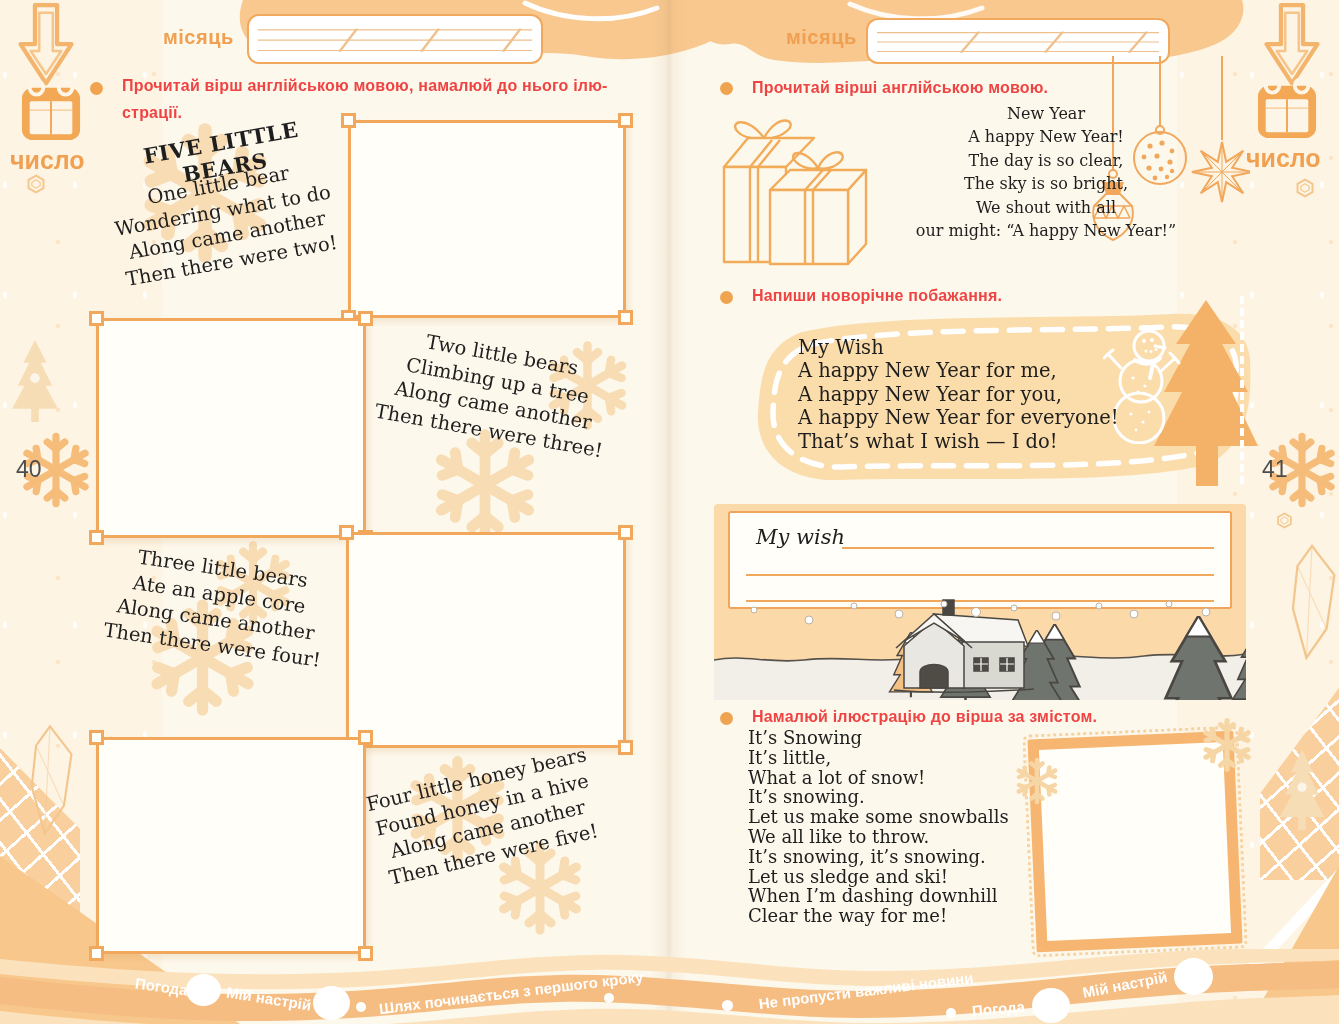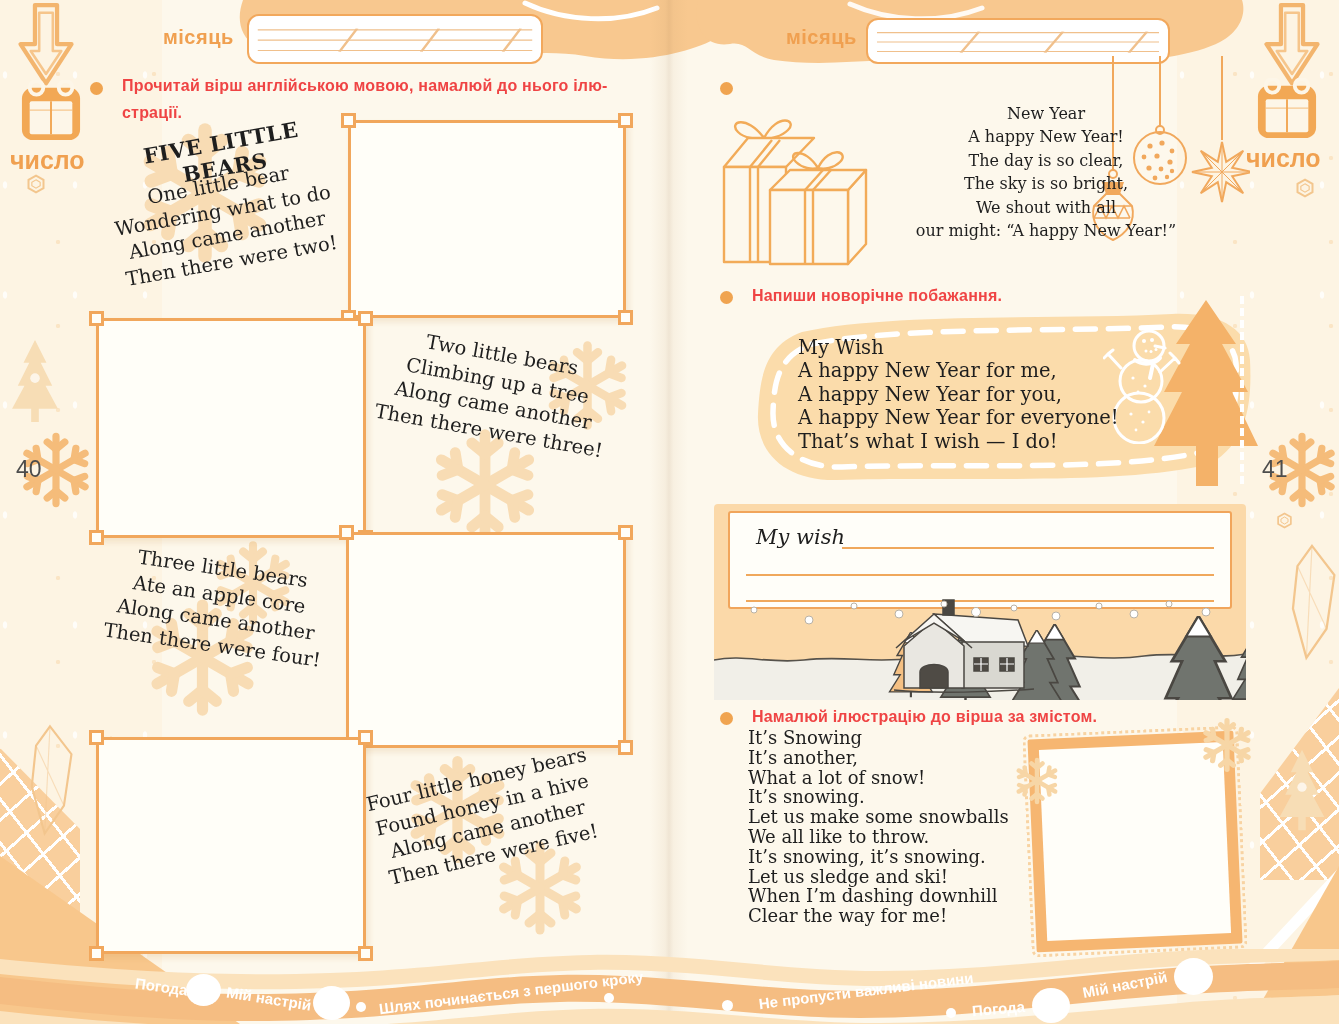--- a/index.html
+++ b/index.html
@@ -321,20 +321,21 @@
       <div>Then there were four!</div>
   </div>
   <div class="stanza serif" style="left:356px;top:766px;width:258px;transform:rotate(-13deg);">
     <div>Four little honey bears</div>
       <div>Found honey in a hive</div>
     <div>Along came another</div>
       <div>Then there were five!</div>
   </div>
 
   <div class="bullet" style="left:720px;top:82px;"></div>
+  <div class="instr" style="left:752px;top:74px;width:440px;">Прочитай вірші англійською мовою.</div>
 
   <svg class="abs" style="left:712px;top:112px;width:165px;height:155px" viewBox="0 0 165 155">
     <g stroke="#f2ab58" stroke-width="2.4" stroke-linejoin="round" fill="#fdf8ec">
       <path d="M52,26 C34,2 16,10 26,20 C32,26 44,28 52,26 Z M52,26 C66,0 86,8 76,18 C70,24 58,28 52,26 Z" fill="none"></path>
       <path d="M12,55 L36,26 L102,26 L74,55 Z"></path>
       <path d="M12,55 L12,150 L74,150 L74,55 Z"></path>
       <path d="M38,55 L38,150 M46,55 L46,150 M38,55 L60,28 M46,55 L68,28" fill="none"></path>
       <path d="M106,56 C92,34 74,40 84,50 C90,56 100,58 106,56 Z M106,56 C118,32 138,40 128,50 C122,56 112,58 106,56 Z" fill="none"></path>
       <path d="M136,78 L154,58 L154,132 L136,152 Z"></path>
       <path d="M58,78 L78,58 L154,58 L136,78 Z"></path>
@@ -445,21 +446,21 @@
         <circle cx="455" cy="6" r="3"></circle>
         <circle cx="492" cy="14" r="4"></circle>
     </g>
   </svg>
 
   <div class="bullet" style="left:720px;top:712px;"></div>
   <div class="instr" style="left:752px;top:703px;width:470px;">Намалюй ілюстрацію до вірша за змістом.</div>
 
   <div class="poem-snow serif" style="left:748px;top:728px;width:290px;">
     <div>It’s Snowing</div>
-    <div>It’s another,</div>
+    <div>It’s little,</div>
     <div>What a lot of snow!</div>
     <div>It’s snowing.</div>
     <div>Let us make some snowballs</div>
     <div>We all like to throw.</div>
     <div>It’s snowing, it’s snowing.</div>
     <div>Let us sledge and ski!</div>
     <div>When I’m dashing downhill</div>
     <div>Clear the way for me!</div>
   </div>
 

